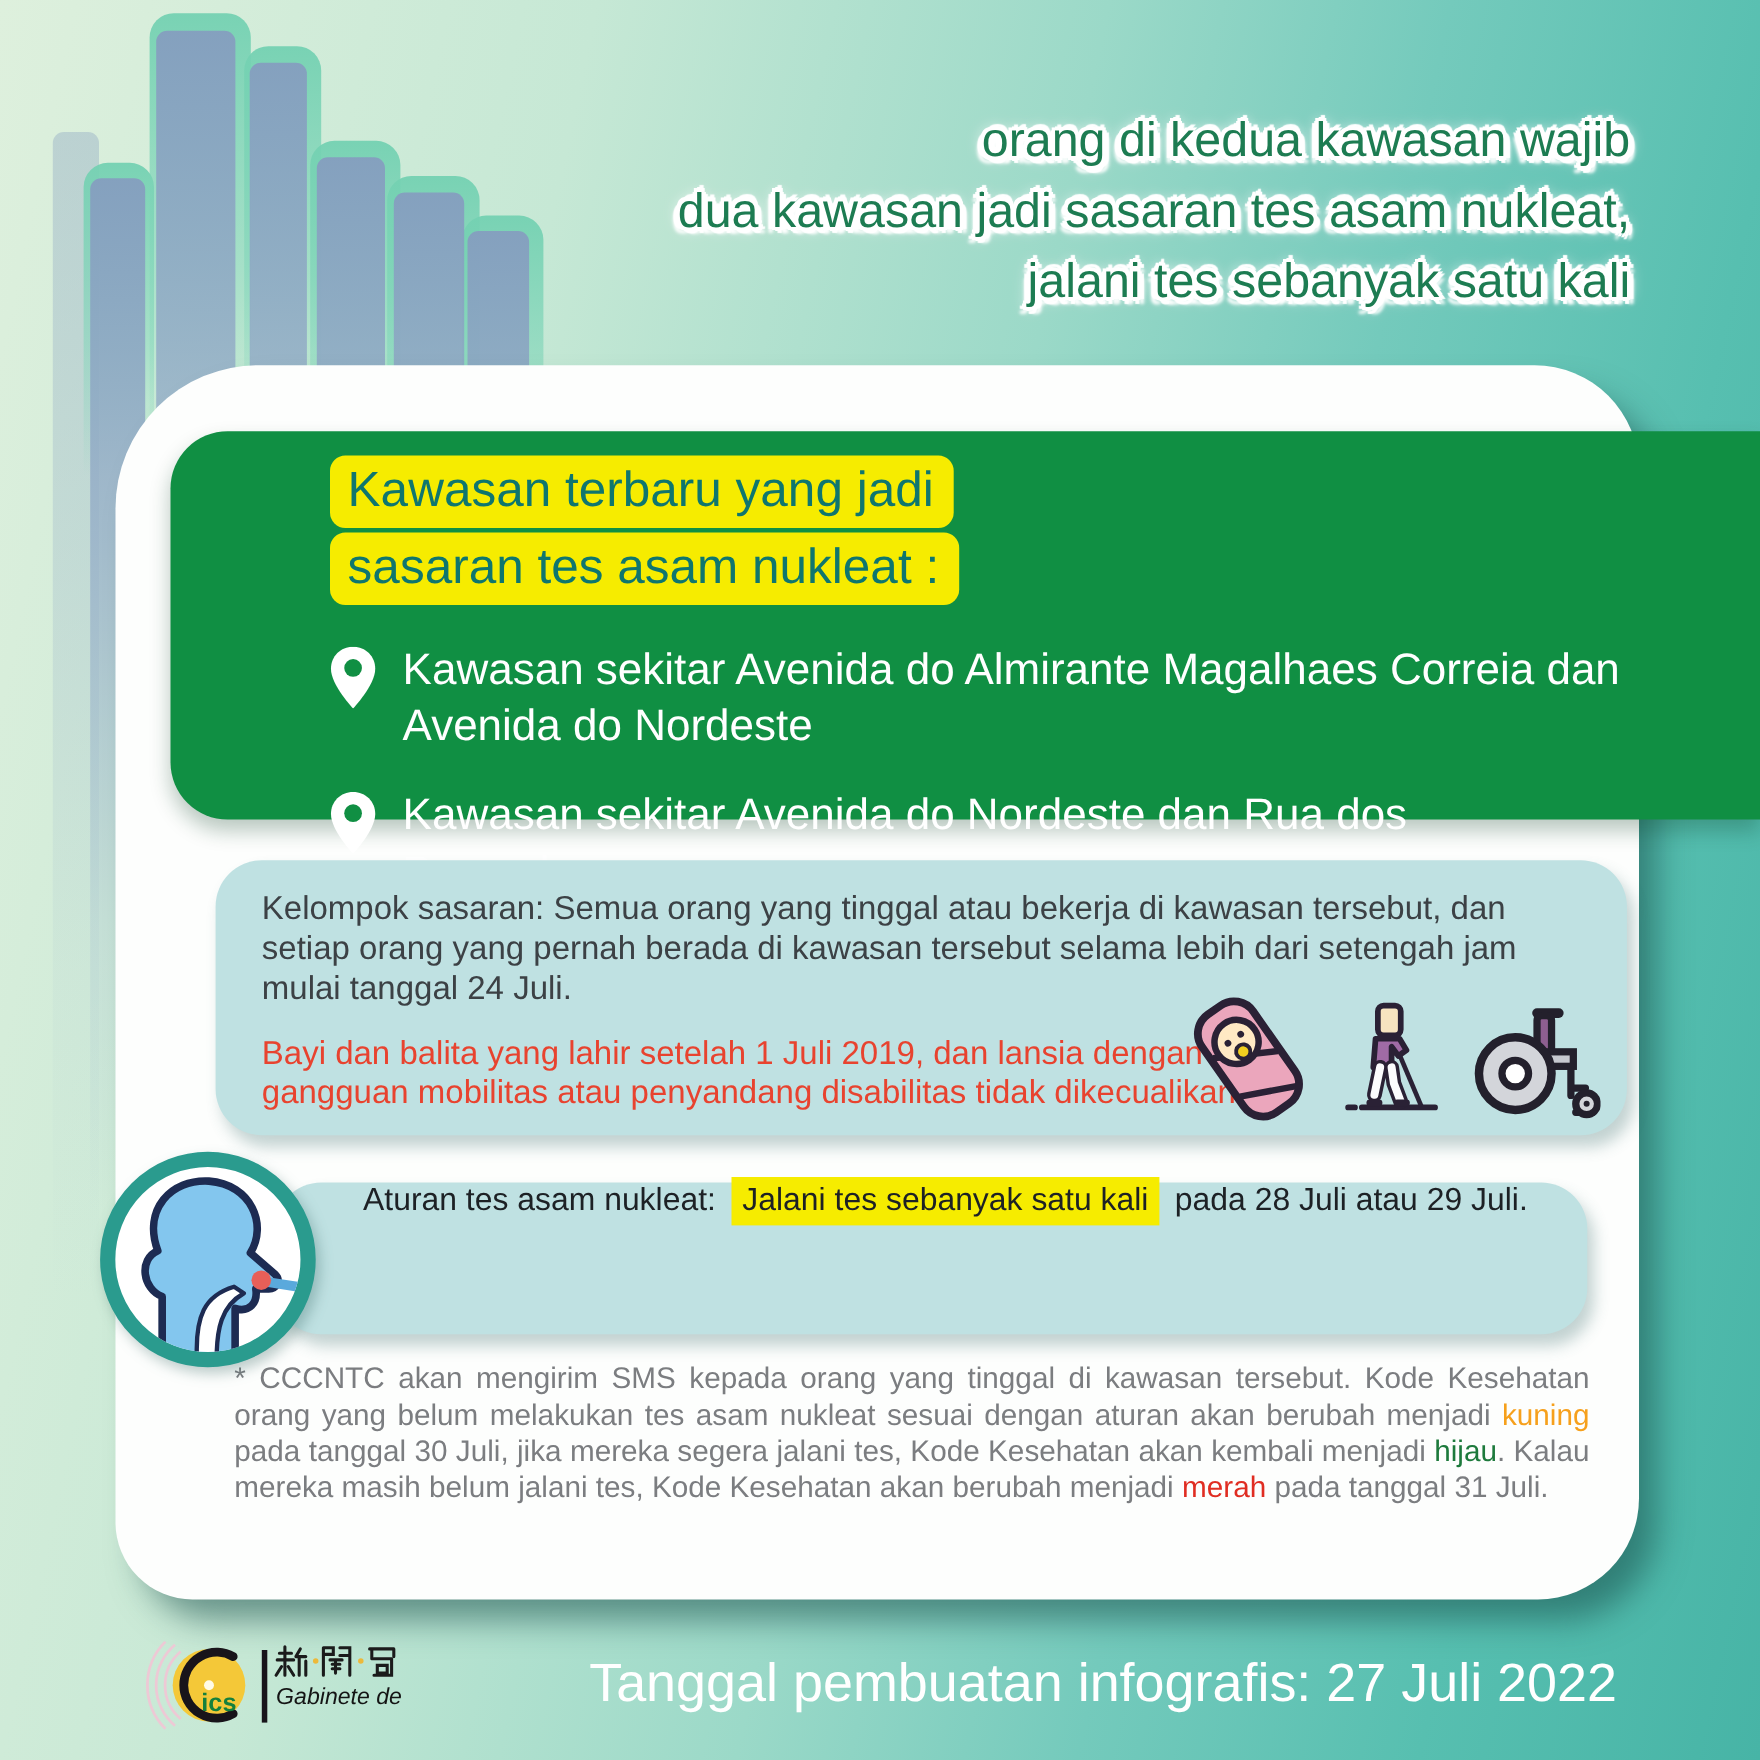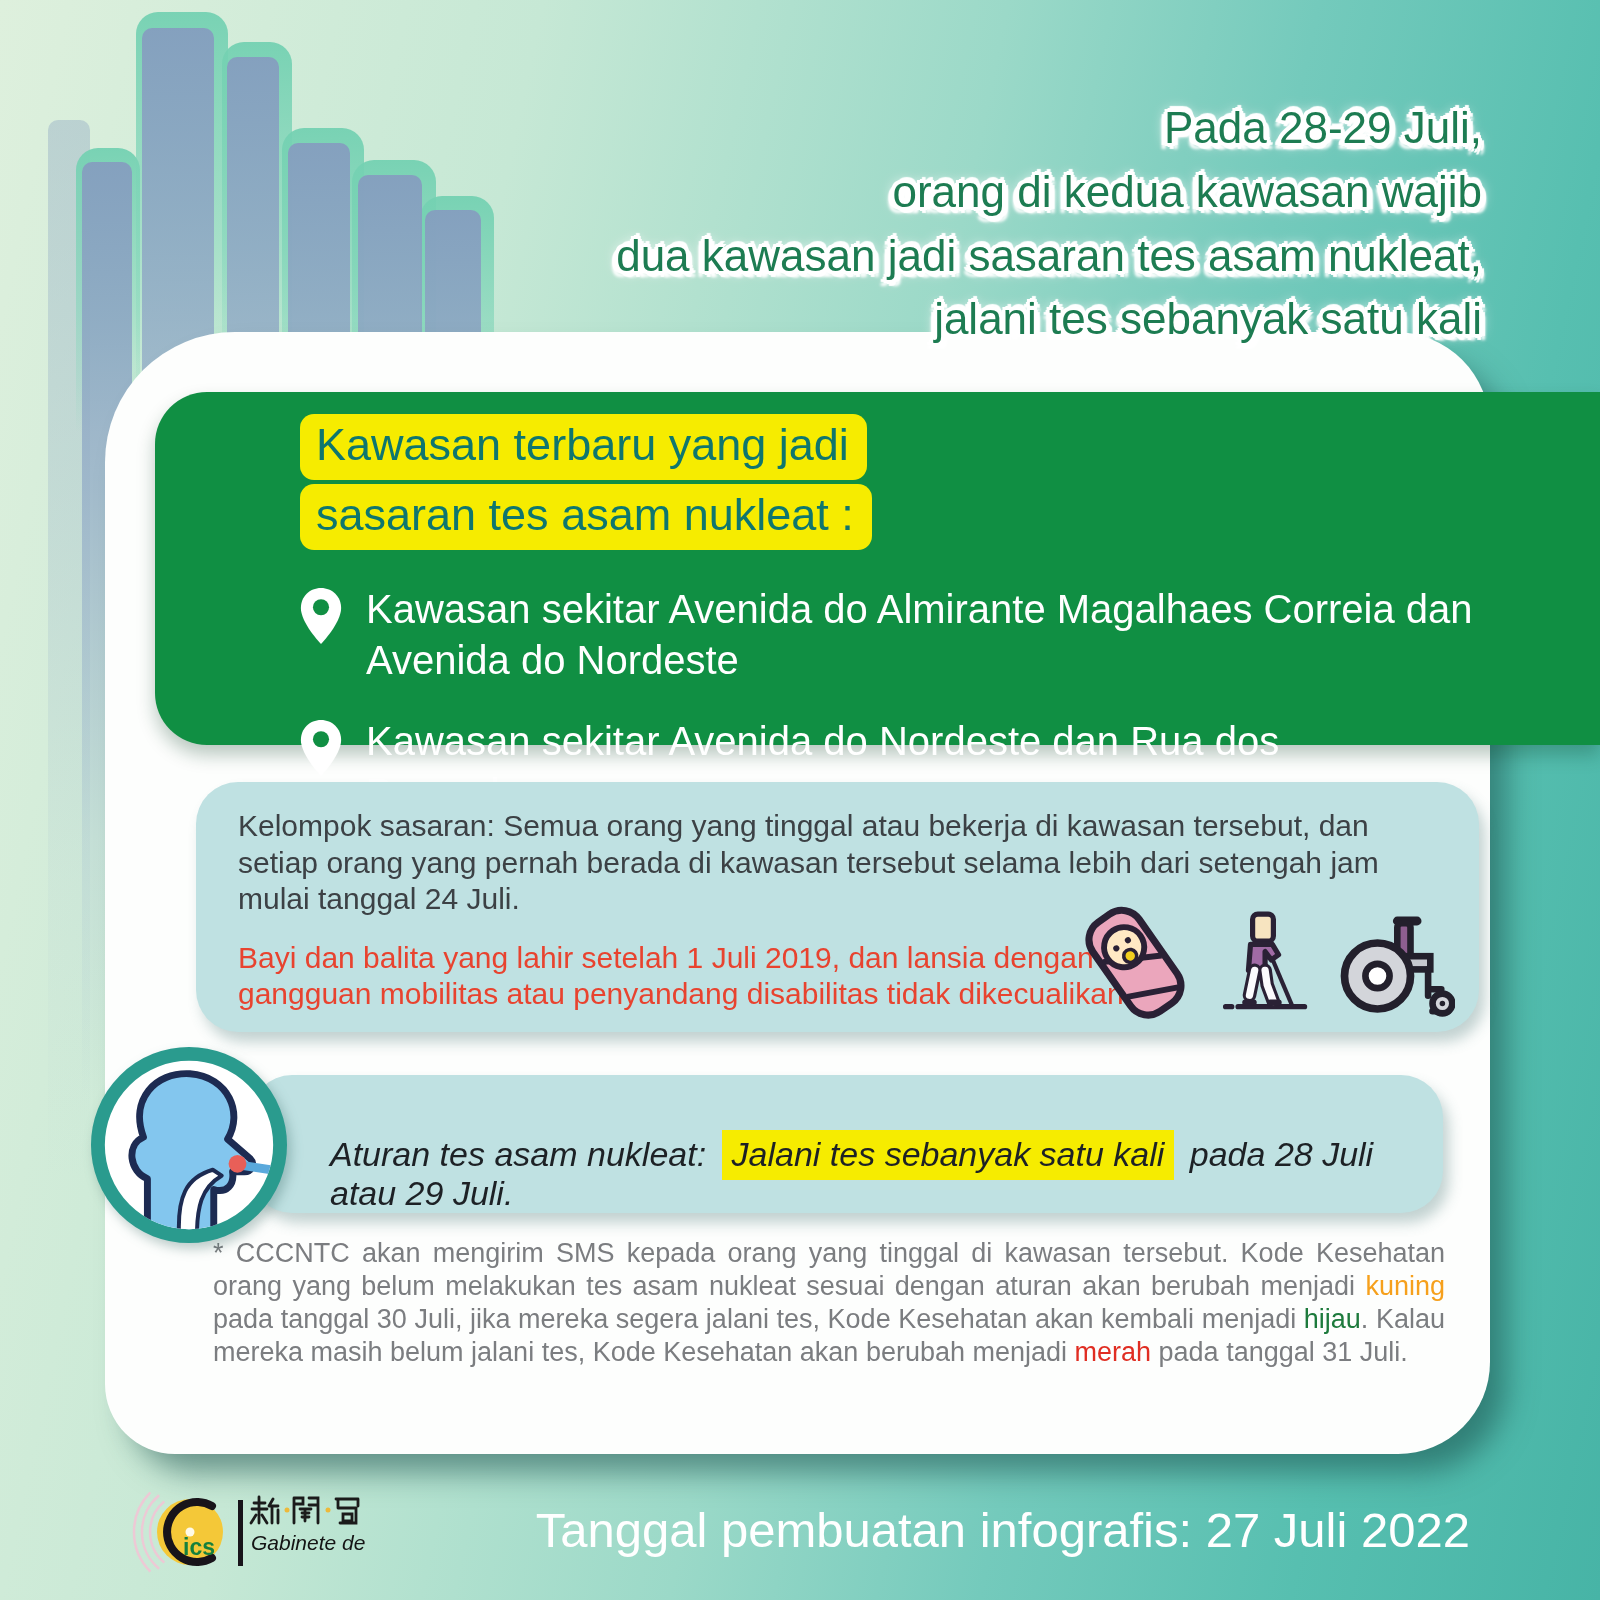--- a/index.html
+++ b/index.html
@@ -46,22 +46,22 @@
   .bullet-text{max-width:1130px;}
 
   
   .teal-box{position:absolute;background:#bfe1e2;border-radius:42px;z-index:4;
     box-shadow:6px 10px 14px rgba(60,110,110,.3);box-sizing:border-box;}
   .target-box{left:160px;top:782px;width:1283px;height:250px;padding:26px 38px 20px 42px;margin-left:36px;}
   .target-main{margin:0;font-size:30px;line-height:1.22;color:#3c4145;}
   .target-warning{margin:22px 0 0 0;font-size:30px;line-height:1.22;color:#e8432f;max-width:910px;}
   .target-icons{position:absolute;right:24px;bottom:12px;display:flex;align-items:flex-end;gap:18px;}
 
-  .rule-box{left:250px;top:1075px;width:1193px;height:138px;display:flex;align-items:flex-end;
-    padding-left:80px;font-size:34px;color:#1d2125;font-style:italic;}
+  .rule-box{left:250px;top:1075px;width:1193px;height:138px;display:flex;align-items:flex-start;
+    padding-left:80px;font-size:29px;color:#1d2125;}
   .hl-inline{background:#f6ec00;padding:5px 10px 7px 10px;margin:0 6px;}
 
   
   .swab-badge{position:absolute;left:90px;top:1046px;width:198px;height:198px;z-index:5;
     filter:drop-shadow(4px 6px 6px rgba(40,90,85,.30));}
 
   
   .footnote{position:absolute;left:213px;top:1237px;width:1232px;z-index:4;margin:0;
     font-size:27px;line-height:1.225;color:#7b7d80;text-align:justify;}
   .kuning{color:#f6a01c;}
@@ -90,21 +90,20 @@
   <div class="cap abs" style="left:420px;top:196px;width:74px;height:280px;"></div>
   <div class="tower abs" style="left:82px;top:162px;width:50px;height:940px;"></div>
   <div class="tower abs" style="left:142px;top:28px;width:72px;height:1060px;"></div>
   <div class="tower abs" style="left:227px;top:57px;width:52px;height:1000px;"></div>
   <div class="tower abs" style="left:288px;top:143px;width:62px;height:900px;"></div>
   <div class="tower abs" style="left:358px;top:175px;width:64px;height:860px;"></div>
   <div class="tower abs" style="left:425px;top:210px;width:56px;height:800px;"></div>
 </div>
 
 <div class="headline">
-  <div>Pada 28-29 Juli,</div>
   <div>orang di kedua kawasan wajib</div>
   <div>dua kawasan jadi sasaran tes asam nukleat,</div>
   <div>jalani tes sebanyak satu kali</div>
 </div>
 
 <div class="card"></div>
 
 <section class="green-panel">
   <div class="panel-title">
     <span class="hl-line">Kawasan terbaru yang jadi</span><br>

